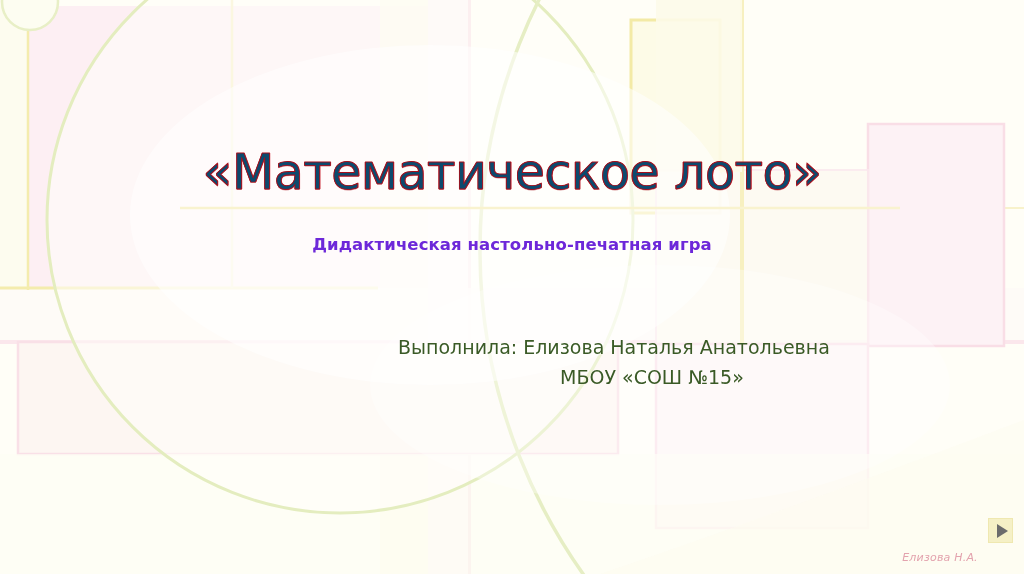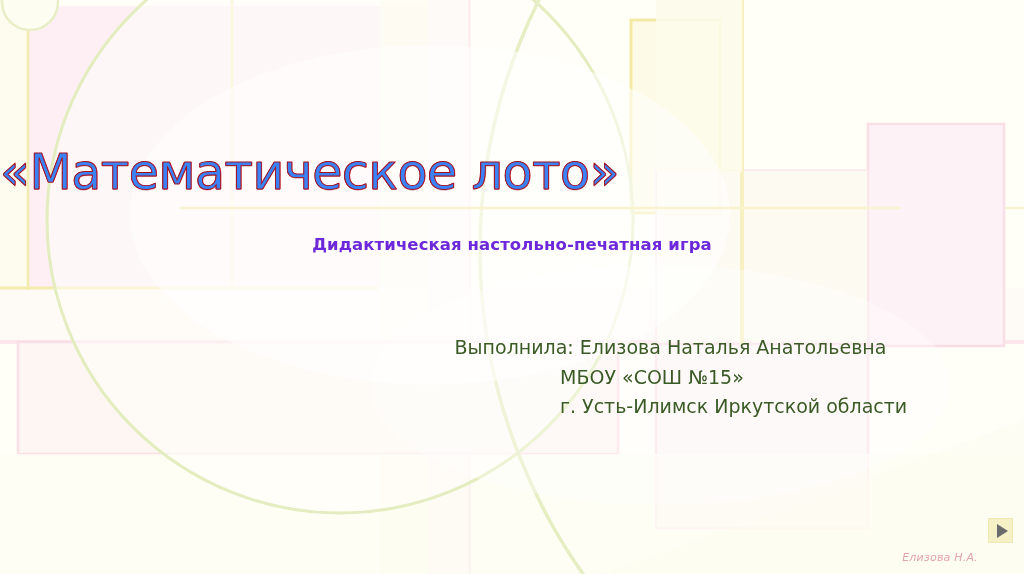--- a/index.html
+++ b/index.html
@@ -34,26 +34,26 @@
     position: absolute;
     inset: 0;
   }
 
   #slide-title {
     position: absolute;
     left: 0;
     right: 0;
     top: 146;
     top: 146px;
-    text-align: left;
+    text-align: center;
     font-family: "DejaVu Sans", sans-serif;
     font-size: 49px;
     font-weight: normal;
     letter-spacing: -0.5px;
-    color: #3b82f6;
+    color: #0c4a6e;
     margin: 0;
     line-height: 1.1;
     -webkit-text-stroke: 0.8px #a50f1b;
     text-shadow:
       0.7px 0 0 #d8404c,
       -0.6px 0.4px 0 #a50f1b,
       0 1px 0 rgba(165,15,27,.45);
     white-space: nowrap;
   }
 
@@ -76,21 +76,21 @@
     position: absolute;
     left: 398px;
     top: 333px;
     width: 545px;
     color: #3a5a26;
     font-family: "DejaVu Sans", sans-serif;
     font-size: 19px;
     line-height: 29.5px;
   }
   #author-block .line { white-space: nowrap; }
-  #author-block .line.l1 { text-align: center; }
+  #author-block .line.l1 { text-align: left; }
   #author-block .line.l2,
   #author-block .line.l3,
   #author-block .line.l4 { padding-left: 162px; text-align: left; }
 
   
   #next-button {
     position: absolute;
     left: 988px;
     top: 518px;
     width: 25px;
@@ -184,21 +184,20 @@
 
   <div class="content">
 
     <h1 id="slide-title">«Математическое лото»</h1>
 
     <h2 id="slide-subtitle">Дидактическая настольно-печатная игра</h2>
 
     <div id="author-block">
       <div class="line l1">Выполнила: Елизова Наталья Анатольевна</div>
       <div class="line l3">МБОУ «СОШ №15»</div>
-      <div class="line l4">г. Усть-Илимск Иркутской области</div>
     </div>
 
     <div id="next-button" title="Next">
       <span class="tri"></span>
     </div>
 
     <div id="signature">Елизова Н.А.</div>
 
   </div>
 </div>

